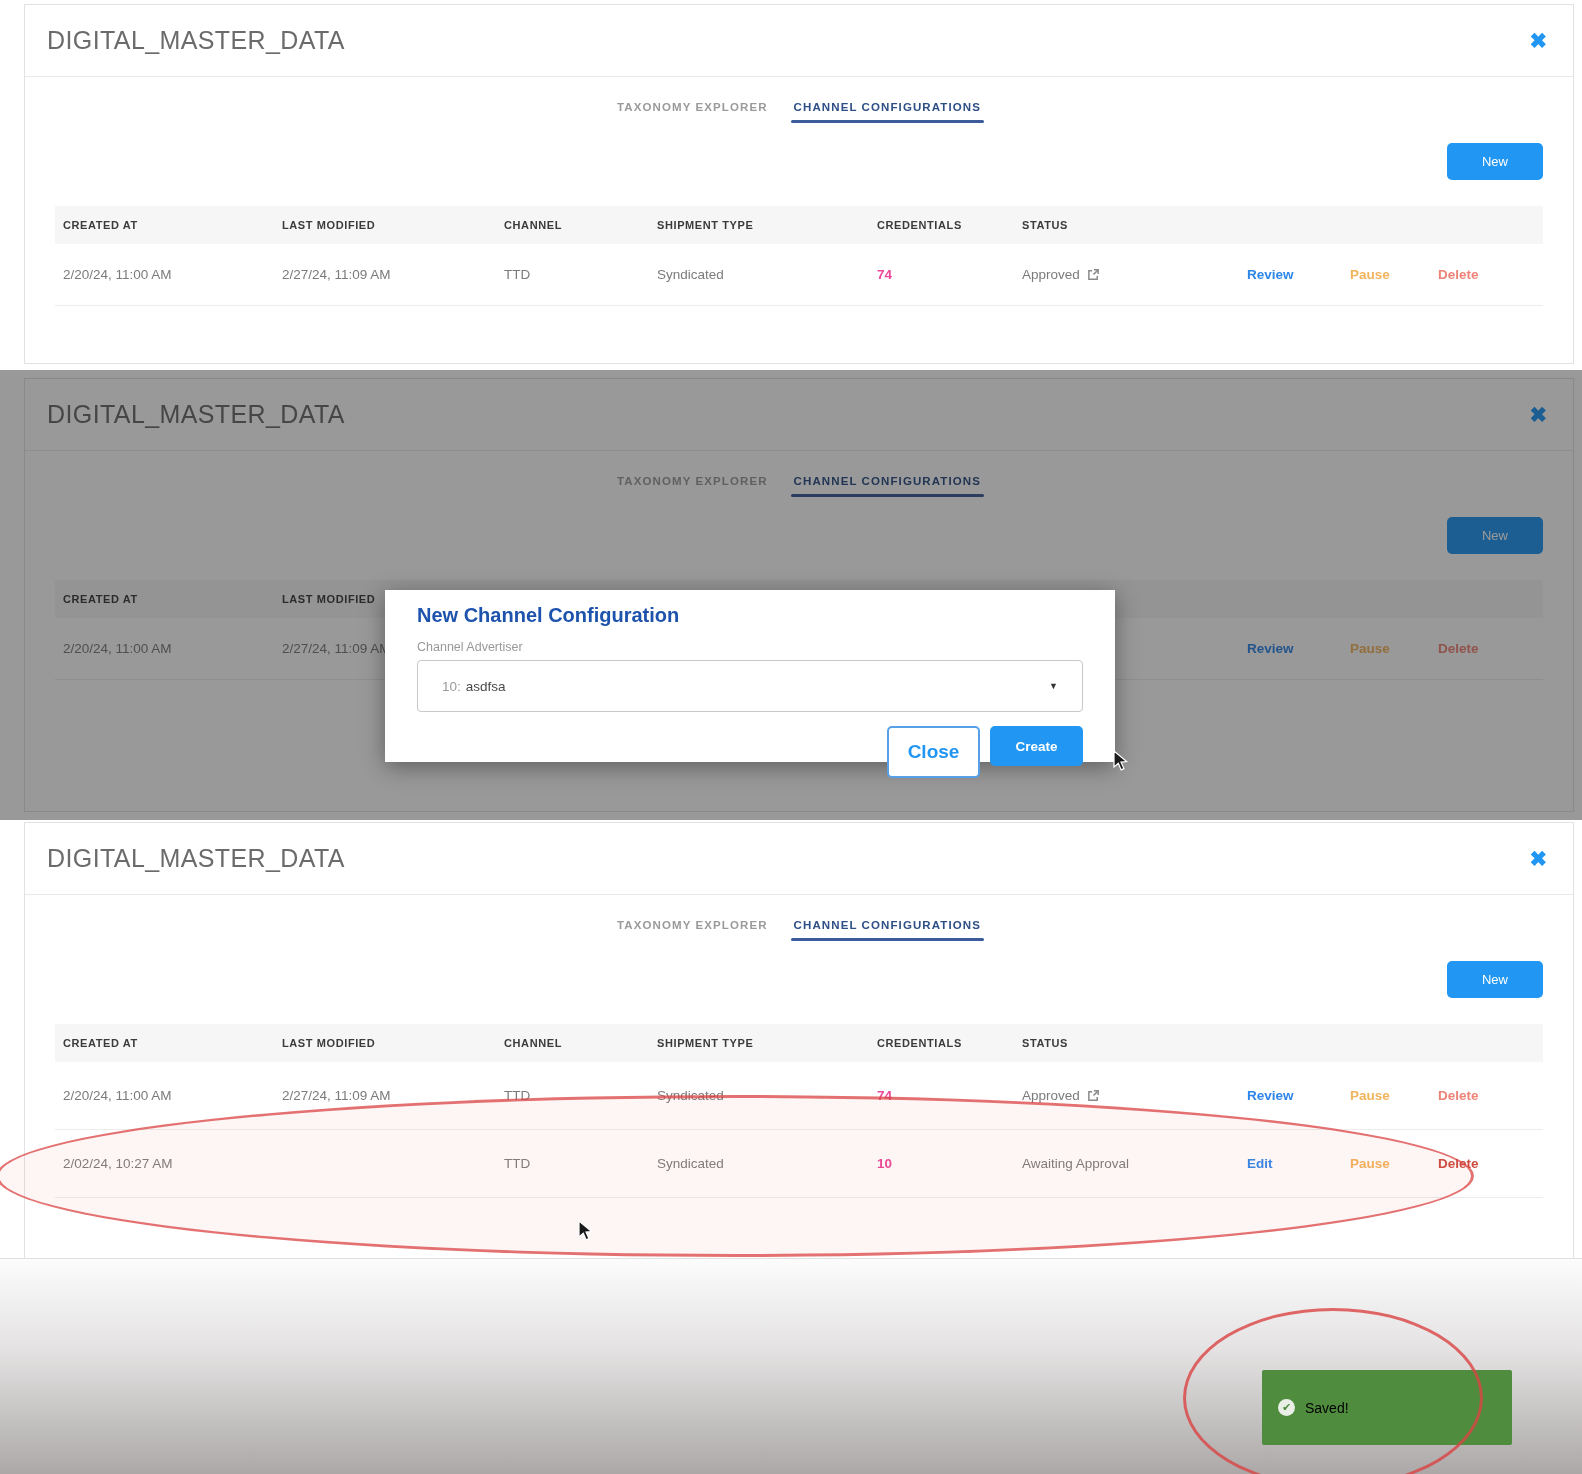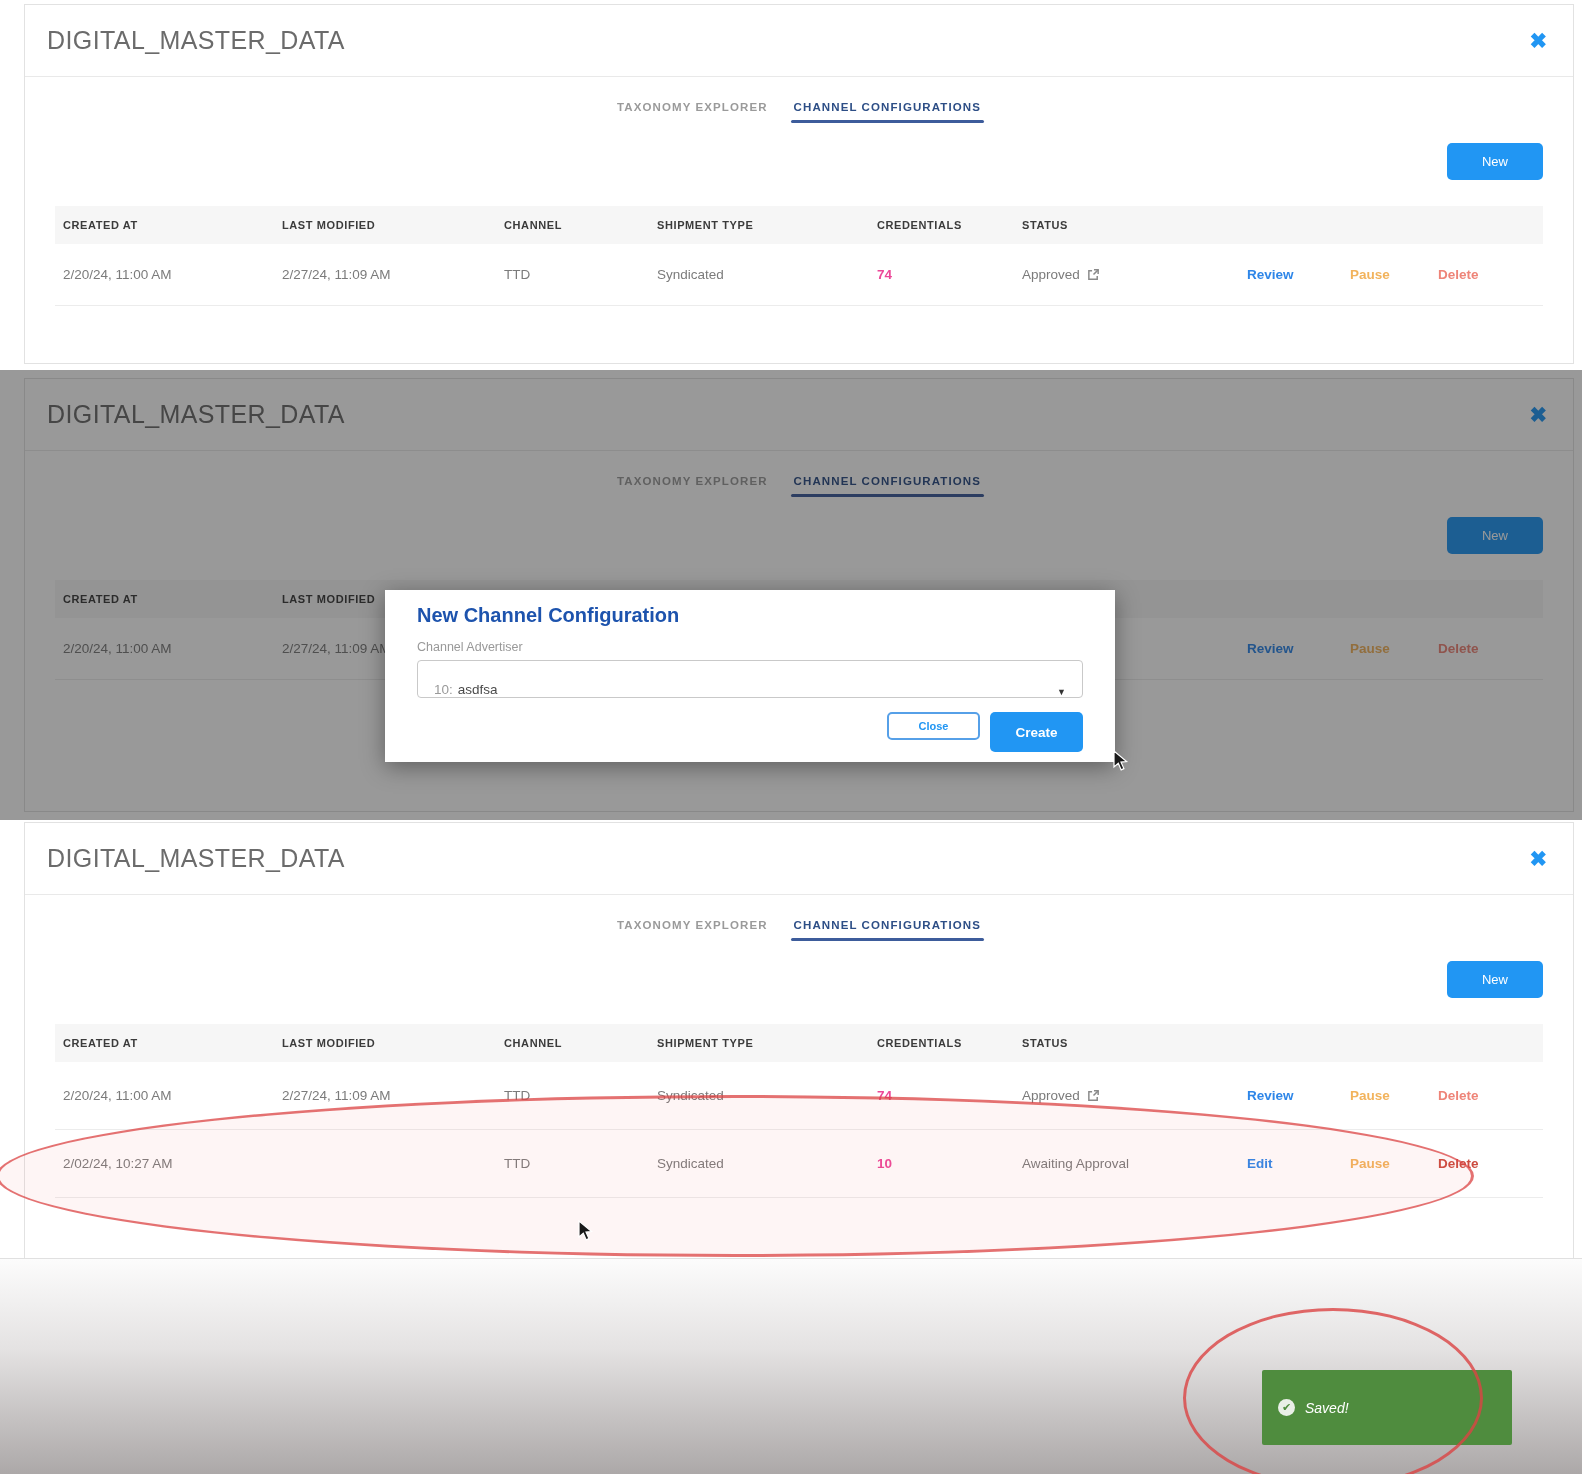--- a/index.html
+++ b/index.html
@@ -44,37 +44,37 @@
   .act.blue { color:#2e86e8; }
   .act.orange { color:#f2b35c; }
   .act.red { color:#ee8478; }
   .act.red2 { color:#cc4b3f; }
 
   .overlay { position:absolute; inset:0; background:rgba(22,22,22,0.44); z-index:2; }
 
   .dialog { position:absolute; left:385px; top:220px; width:730px; height:172px; background:#fff; z-index:3; box-shadow:0 5px 22px rgba(0,0,0,0.38); padding:14px 32px; }
   .dlg-title { font-size:20px; font-weight:bold; color:#1d53ad; }
   .dlg-label { margin-top:13px; font-size:12.5px; color:#999; }
-  .select { margin-top:6px; height:38px; border:1px solid #c9c9c9; border-radius:4px; display:flex; align-items:flex-end; padding:0 16px; font-size:13.5px; cursor:pointer; }
+  .select { margin-top:6px; height:52px; border:1px solid #c9c9c9; border-radius:4px; display:flex; align-items:center; padding:0 24px; font-size:13.5px; cursor:pointer; }
   .sel-prefix { color:#9a9a9a; margin-right:5px; }
   .sel-name { color:#4a4a4a; }
   .caret { font-size:9px; color:#333; margin-left:auto; }
   .dlg-actions { display:flex; justify-content:flex-end; gap:10px; margin-top:14px; }
-  .btn-close { width:93px; height:28px; background:#fff; border:2px solid #56a0e8; color:#2196f3; border-radius:5px; font-weight:bold; font-size:11px; font-family:inherit; cursor:pointer; }
+  .btn-close { width:93px; height:52px; background:#fff; border:2px solid #56a0e8; color:#2196f3; border-radius:5px; font-weight:bold; font-size:19px; font-family:inherit; cursor:pointer; }
   .btn-create { width:93px; height:40px; background:#2196f3; border:none; color:#fff; border-radius:5px; font-weight:bold; font-size:13.5px; font-family:Liberation Sans, sans-serif; cursor:pointer; }
 
   .cursor { position:absolute; z-index:6; }
   #p2 .cursor { left:1113px; top:380px; }
   #p3 .cursor { left:578px; top:400px; }
 
   .footer-grad { position:absolute; left:0; right:0; top:438px; bottom:0; background:linear-gradient(180deg,#fcfcfc 0%,#e4e2e2 42%,#aca8a8 100%); border-top:1px solid #e0e0e0; z-index:1; }
 
   .toast { position:absolute; left:1262px; top:550px; width:250px; height:75px; background:#4f8c3e; border-radius:2px; display:flex; align-items:center; gap:10px; padding-left:16px; z-index:2; }
   .toast-check { width:17px; height:17px; border-radius:50%; background:#e9efe7; color:#4f8c3e; font-size:11px; display:flex; align-items:center; justify-content:center; flex:0 0 auto; }
-  .toast-text { color:#ffffff; font-size:14px;font-style:italic; }
+  .toast-text { color:#000000; font-size:14px; }
 
   .ellipse1 { position:absolute; left:-4px; top:275px; width:1478px; height:162px; border:3px solid rgba(219,68,68,0.75); border-radius:50%; background:rgba(238,120,120,0.07); z-index:4; pointer-events:none; }
   .ellipse2 { position:absolute; left:1183px; top:488px; width:300px; height:180px; border:3px solid rgba(219,68,68,0.8); border-radius:50%; z-index:5; pointer-events:none; }
 </style>
 </head>
 <body>
 
 <div class="panel" id="p1">
   <div class="card">
     <div class="hdr">

